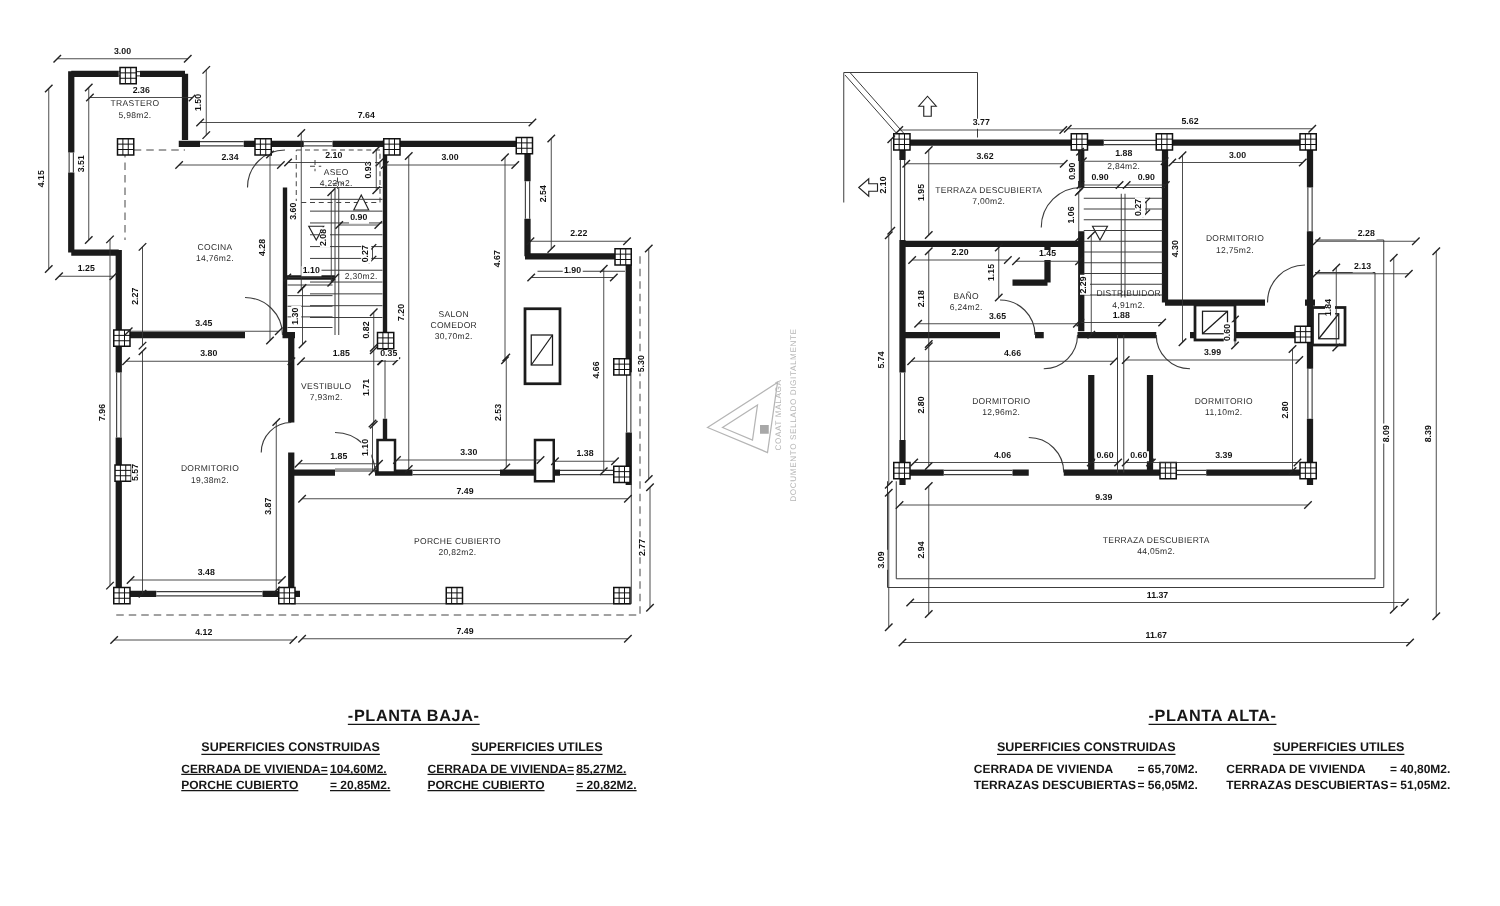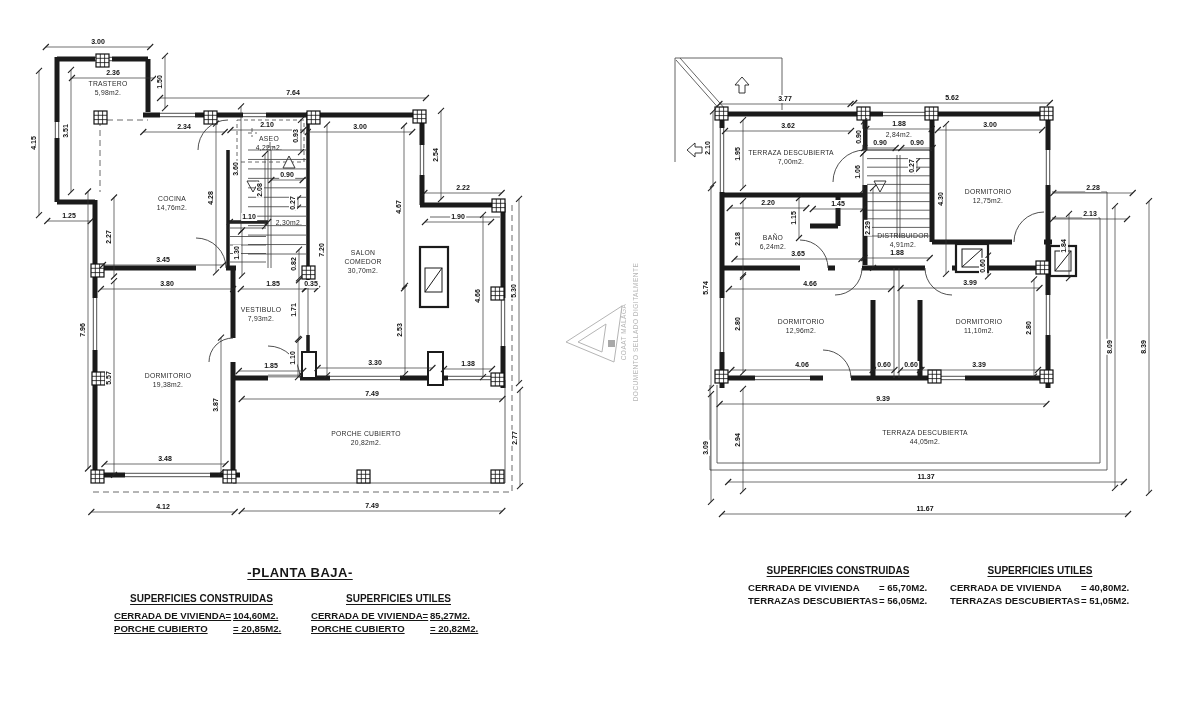--- a/index.html
+++ b/index.html
@@ -8,21 +8,21 @@
   #drawing{position:absolute;left:0;top:0;}
   #labels{position:absolute;left:0;top:0;width:1200px;height:725px;pointer-events:none;}
   .dim{position:absolute;font:700 7px "Liberation Sans",sans-serif;color:#111;
        transform:translate(-50%,-50%);white-space:nowrap;background:#fff;padding:0 1px;line-height:8px;}
   .dim.rot{transform:translate(-50%,-50%) rotate(-90deg);}
   .room{position:absolute;font:400 6.8px "Liberation Sans",sans-serif;color:#2b2b2b;
         transform:translate(-50%,-50%);text-align:center;letter-spacing:.25px;
         white-space:nowrap;line-height:9px;}
   .wm{position:absolute;font:400 6.5px "Liberation Sans",sans-serif;color:#b5b5b5;
       transform:translate(-50%,-50%) rotate(-90deg);white-space:nowrap;letter-spacing:.5px;}
-  .footer{position:absolute;}
+  .footer{position:absolute;margin-left:31px;}
   .ftitle{font:700 13px "Liberation Sans",sans-serif;text-align:center;letter-spacing:.5px;
           text-decoration:underline;text-underline-offset:2px;margin-bottom:13px;color:#161616;}
   .fcols{display:flex;gap:22px;justify-content:flex-end;}
   .fcol{flex:1;}
   .fhead{font:700 10px "Liberation Sans",sans-serif;text-align:center;
          text-decoration:underline;text-underline-offset:2px;margin-bottom:5px;color:#161616;}
   .frow{display:grid;column-gap:3px;font:700 9.6px "Liberation Sans",sans-serif;
         line-height:13px;color:#161616;white-space:nowrap;}
   .baja .frow{grid-template-columns:116px auto;text-decoration:underline;}
   .alta .frow{grid-template-columns:128px auto;}
@@ -784,20 +784,21 @@
       </div>
       <div class="frow">
         <span>PORCHE CUBIERTO</span>
         <span>= 20,82M2.</span>
       </div>
     </div>
   </div>
 </div>
 
 <div class="footer alta" style="left:748px;top:565px;width:382px;">
+  <div class="ftitle">-PLANTA ALTA-</div>
   <div class="fcols">
     <div class="fcol">
       <div class="fhead">SUPERFICIES CONSTRUIDAS</div>
       <div class="frow">
         <span>CERRADA DE VIVIENDA</span>
         <span>= 65,70M2.</span>
       </div>
       <div class="frow">
         <span>TERRAZAS DESCUBIERTAS</span>
         <span>= 56,05M2.</span>

